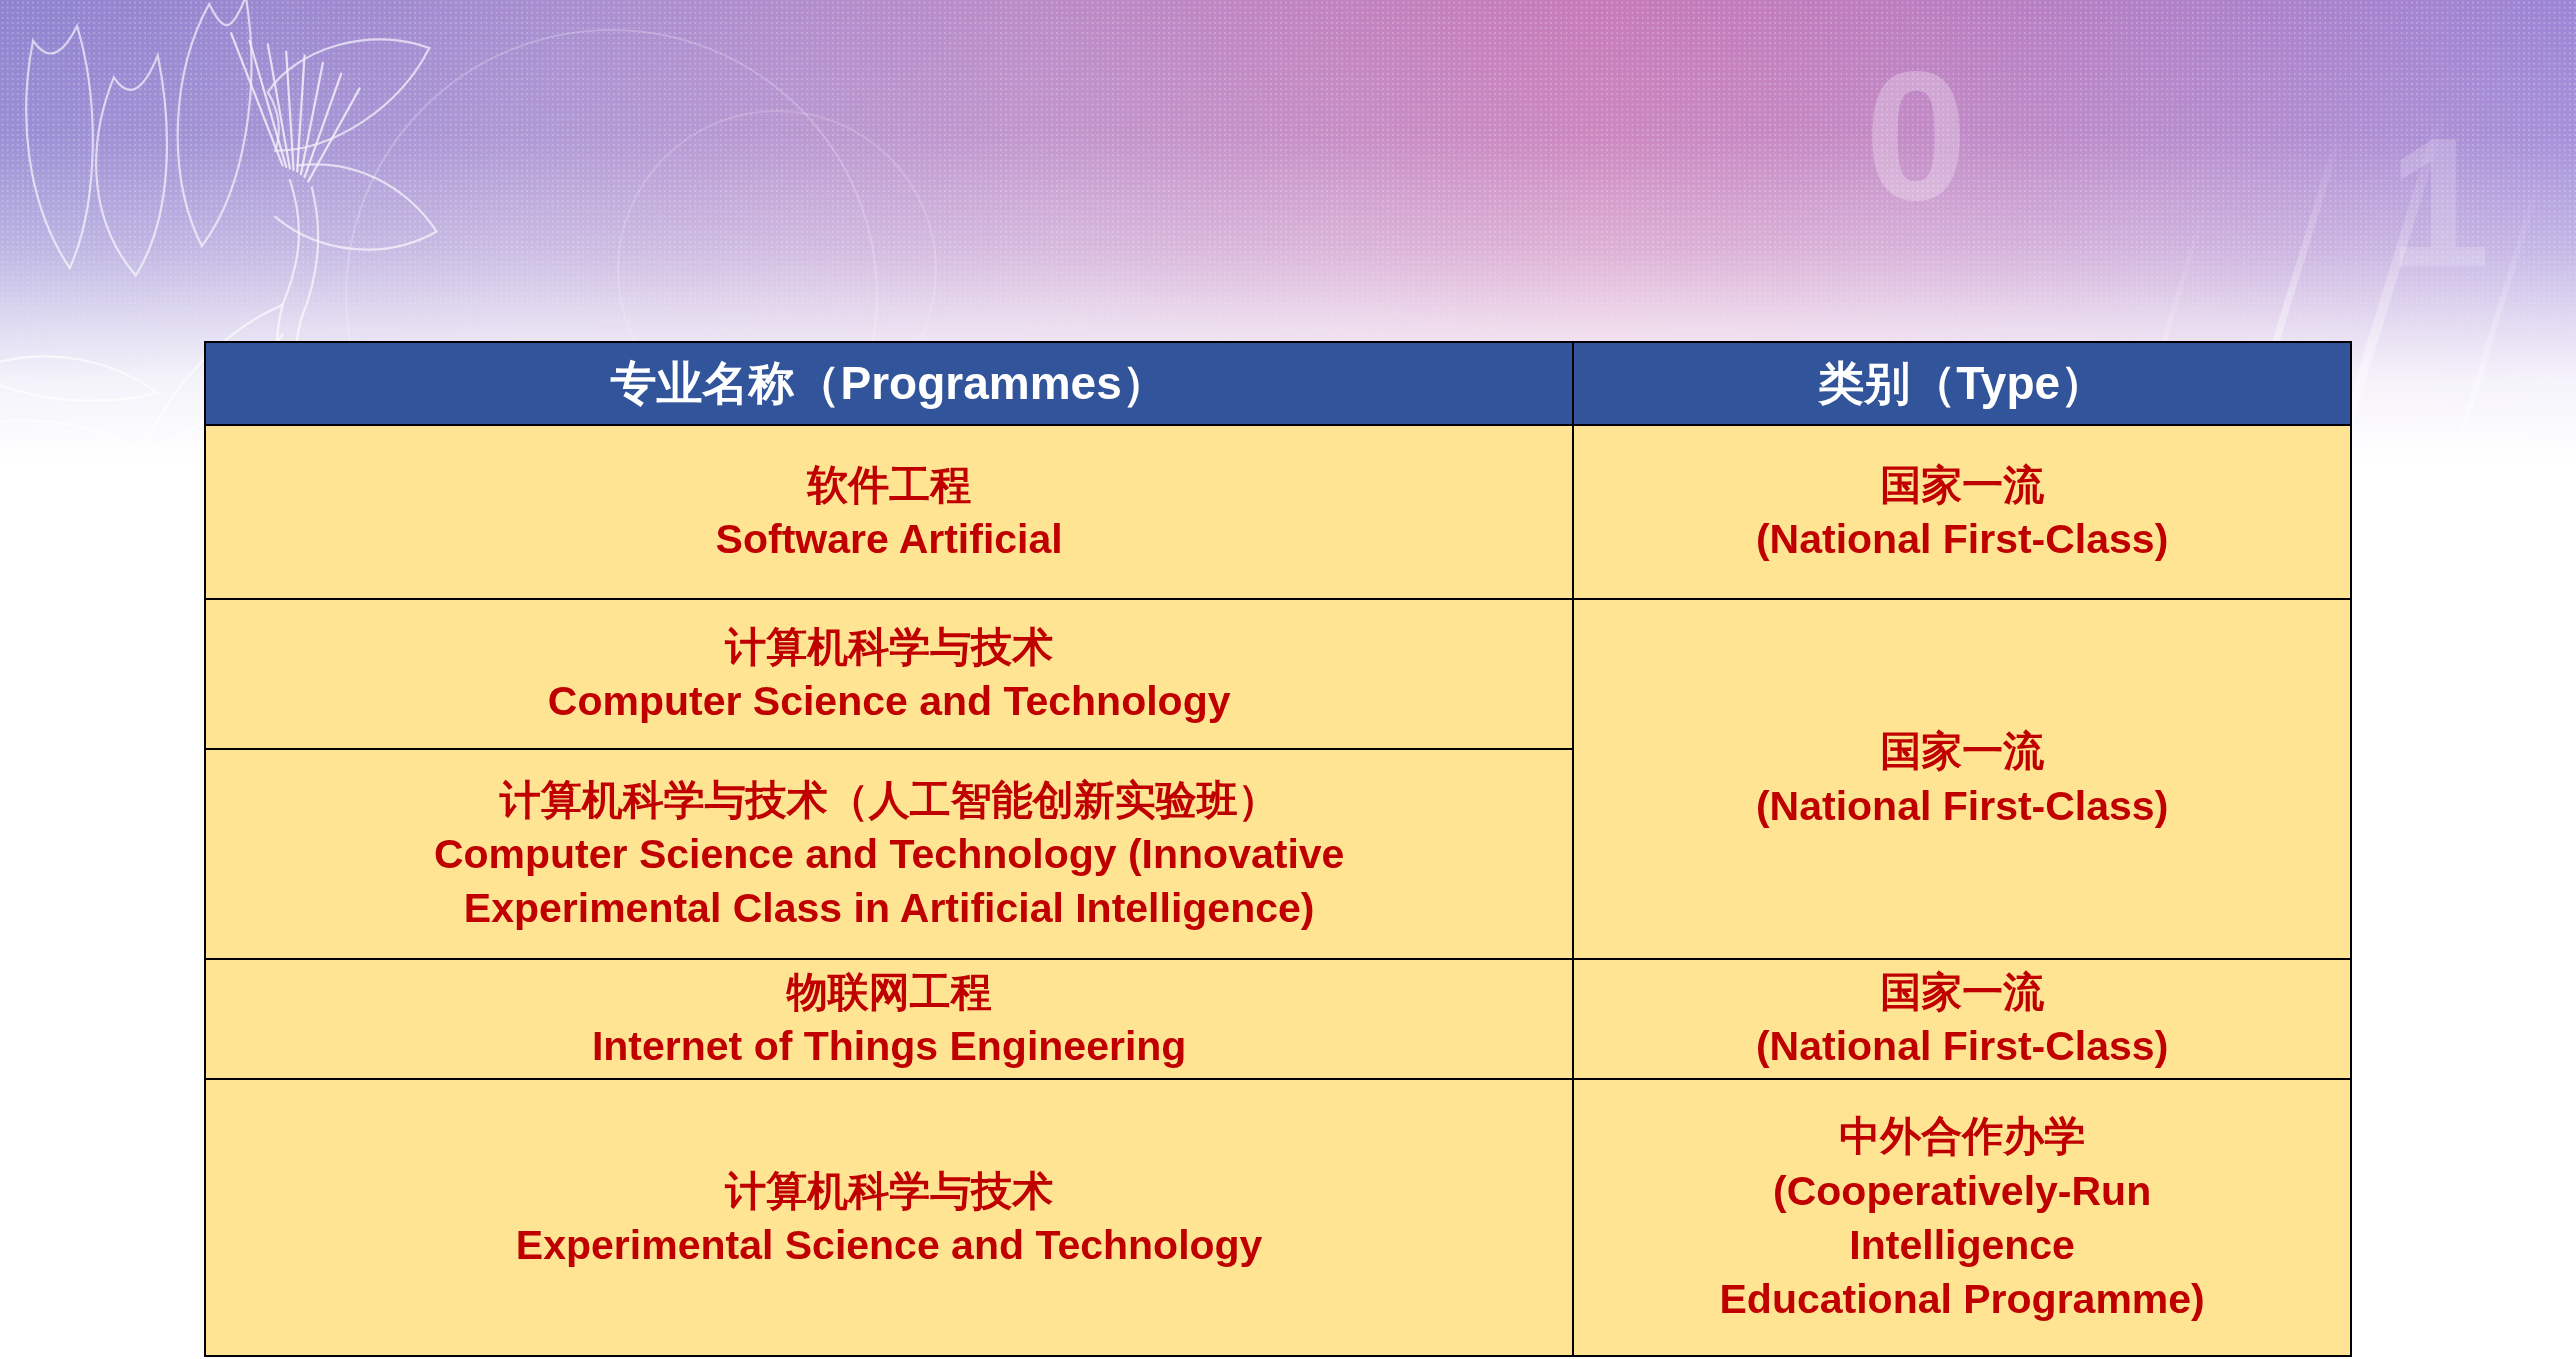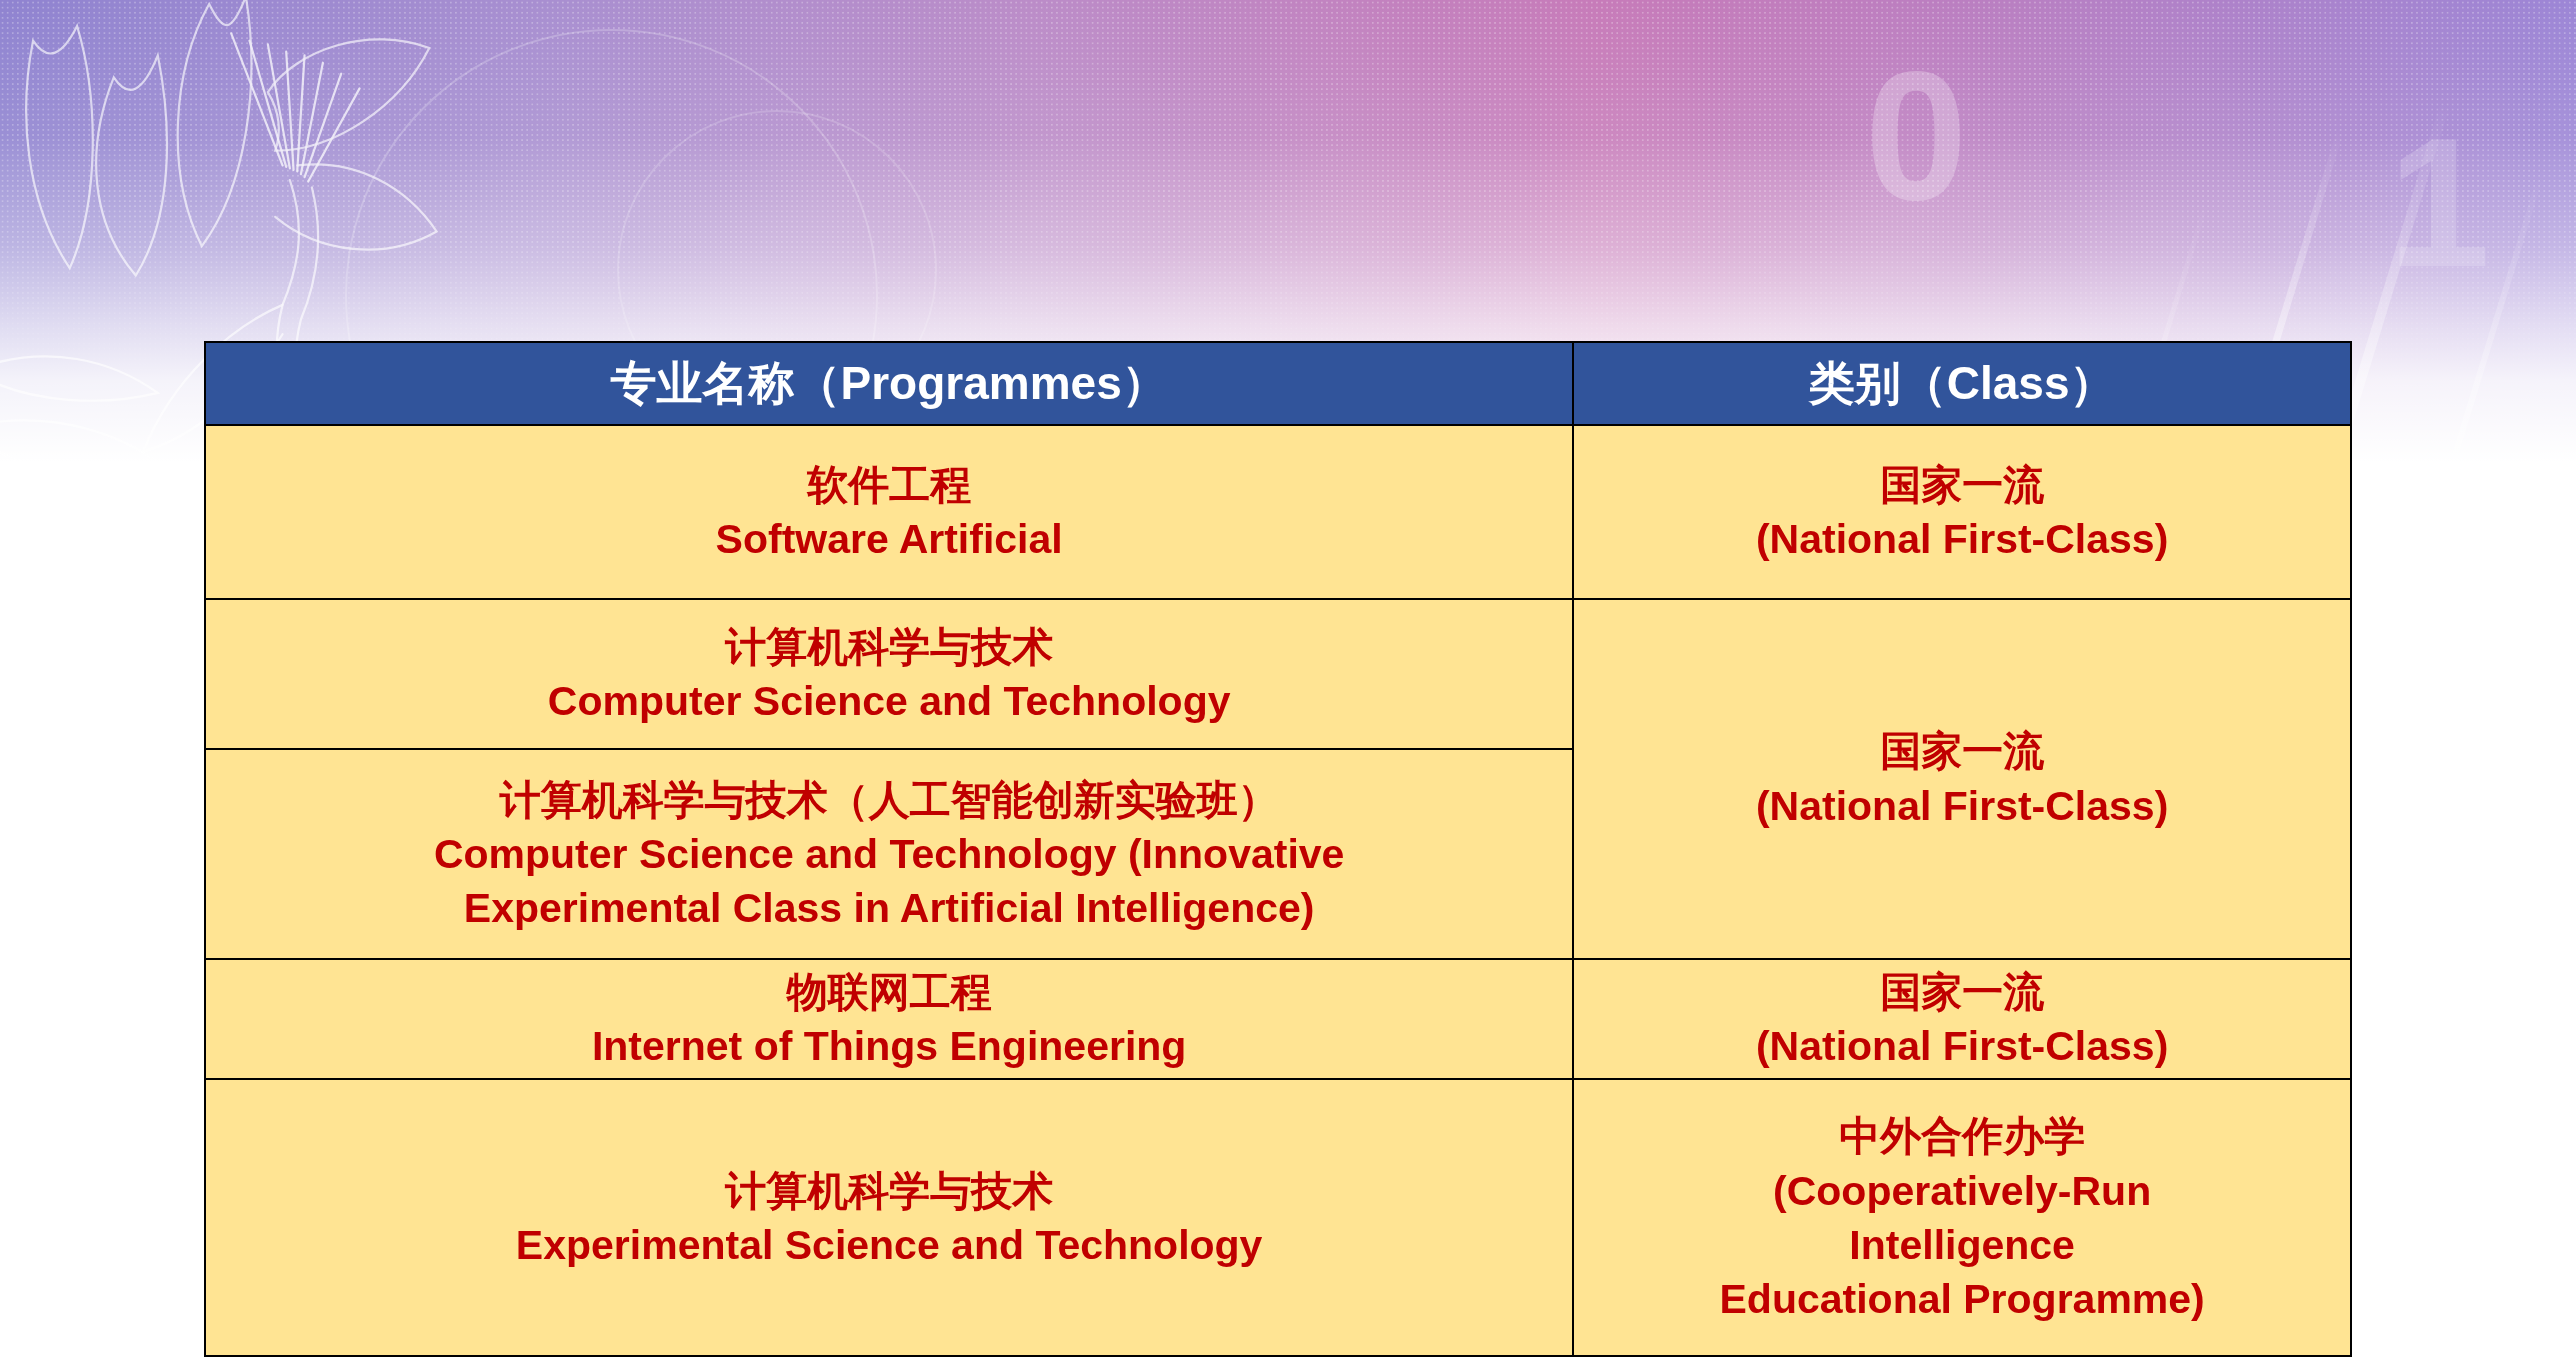--- a/index.html
+++ b/index.html
@@ -140,21 +140,21 @@
 
 
   <table class="programmes">
     <colgroup>
       <col style="width:63.76%">
       <col style="width:36.24%">
     </colgroup>
     <tbody>
         <tr class="hdr">
       <th class="head">专业名称（Programmes）</th>
-      <th class="head">类别（Class）</th>
+      <th class="head">类别（Type）</th>
     </tr>
     <tr class="r1">
       <td class="cell">
         <div class="zh">软件工程</div>
         <div class="en">Software Artificial</div>
       </td>
       <td class="cell">
         <div class="zh">国家一流</div>
         <div class="en">(National First-Class)</div>
       </td>

